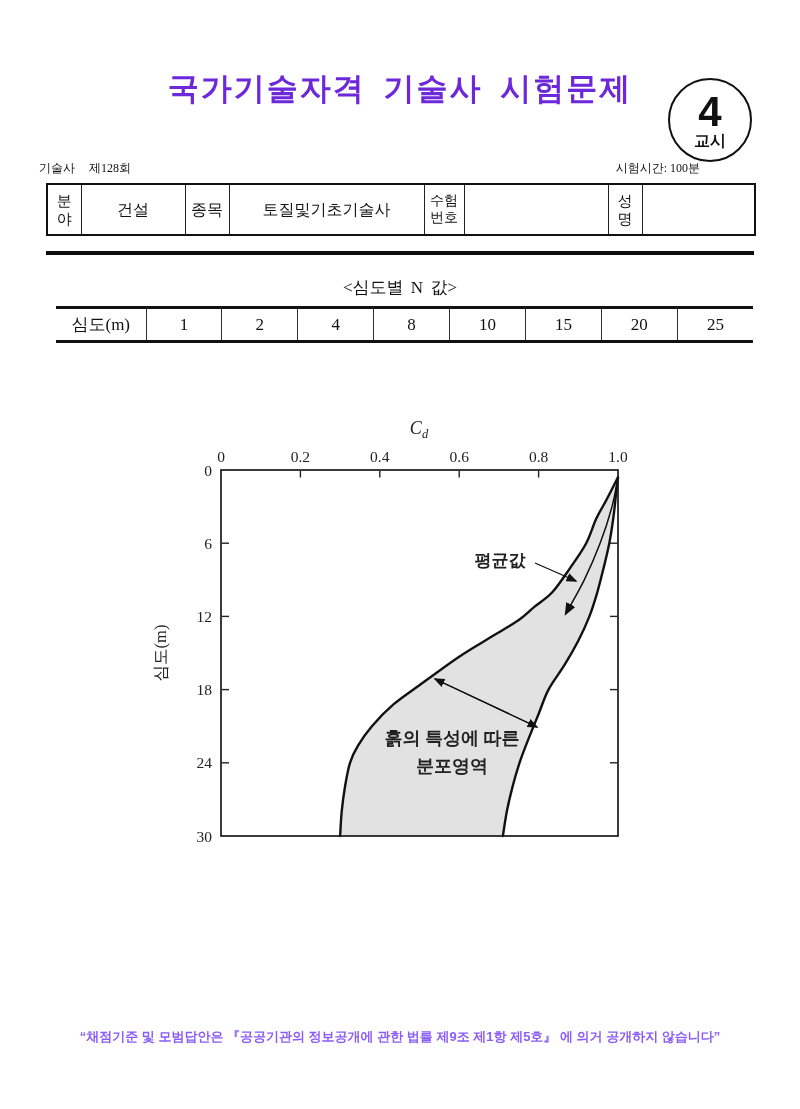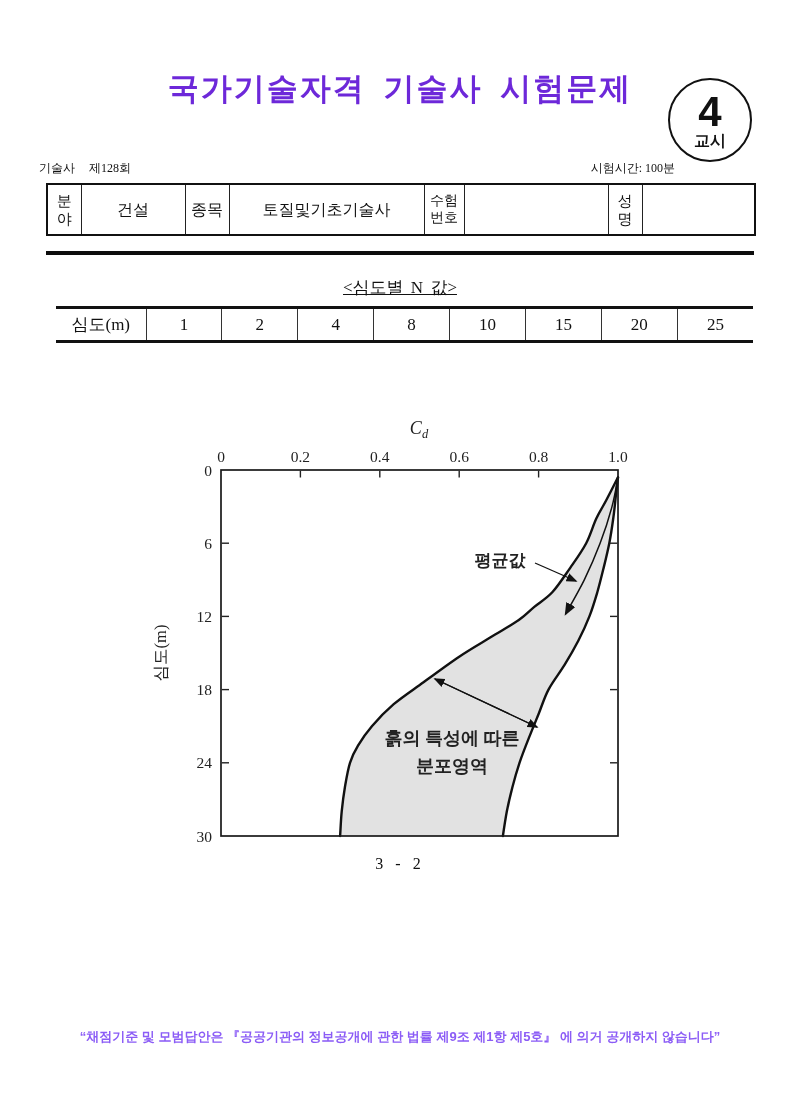--- a/index.html
+++ b/index.html
@@ -13,32 +13,32 @@
   }
   .period-circle{
     position:absolute;left:668px;top:78px;width:84px;height:84px;border:2px solid #111;
     border-radius:50%;display:flex;flex-direction:column;align-items:center;justify-content:center;
     background:#fff;box-sizing:border-box;
   }
   .period-num{font-size:42px;font-weight:800;line-height:40px;font-family:"Liberation Sans",sans-serif;}
   .period-label{font-size:16px;font-weight:700;line-height:17px;font-family:Liberation Serif, serif;}
   .meta-row{position:absolute;top:160px;left:39px;width:707px;display:flex;justify-content:space-between;font-size:12px;}
   .meta-left span{margin-right:14px;}
-  .meta-right{margin-right:71px;text-align:right;}
+  .meta-right{margin-right:46px;text-align:right;}
   .info-table{
     position:absolute;top:183px;left:46px;width:708px;border-collapse:collapse;table-layout:fixed;
     font-size:16px;
   }
   .info-table td{
     border:1px solid #222;text-align:center;vertical-align:middle;height:47px;
     white-space:pre-line;line-height:1.2;padding:1px 2px;overflow:hidden;
   }
   .info-table{border:2px solid #111;}
   .thick-rule{position:absolute;top:251px;left:46px;width:708px;height:4px;background:#0d0d0d;}
-  .n-title{position:absolute;top:276px;left:0;width:100%;text-align:center;font-size:17px;word-spacing:3px;text-decoration:underline;}
+  .n-title{position:absolute;top:276px;left:0;width:100%;text-align:center;font-size:17px;word-spacing:3px;}
   .n-table{
     position:absolute;top:306px;left:56px;width:697px;border-collapse:collapse;table-layout:fixed;
     font-size:17px;border-top:3px solid #111;border-bottom:3px solid #111;
   }
   .n-table td{
     border-left:1px solid #333;border-right:1px solid #333;border-top:1px solid #333;border-bottom:1px solid #333;
     text-align:center;vertical-align:middle;height:31px;padding:0 2px;
   }
   .n-table tr td:first-child{border-left:none;}
   .n-table tr td:last-child{border-right:none;}
@@ -165,17 +165,16 @@
       <text transform="rotate(-90 118 240)" x="118" y="240" text-anchor="middle" font-size="16.5">심도(m)</text>
       <line x1="487" y1="150" x2="528" y2="168" stroke="#111" stroke-width="1.3" marker-end="url(#arrow)"></line>
       <text x="452" y="153" text-anchor="middle" font-size="17" font-weight="600">평균값</text>
       <line x1="489" y1="314" x2="387" y2="266" stroke="#111" stroke-width="1.3" marker-end="url(#arrow)"></line>
       <line x1="387" y1="266" x2="489" y2="314" stroke="#111" stroke-width="1.3" marker-end="url(#arrow)"></line>
       <text x="404" y="331" text-anchor="middle" font-size="18" font-weight="700">흙의 특성에 따른</text>
       <text x="404" y="359" text-anchor="middle" font-size="18" font-weight="700">분포영역</text>
     </svg>
   </div>
 
-  <div class="page-num">3 - 2</div>
 
   <div class="notice">“채점기준 및 모범답안은 『공공기관의 정보공개에 관한 법률 제9조 제1항 제5호』 에 의거 공개하지 않습니다”</div>
 
 </div>
 
 </body></html>

